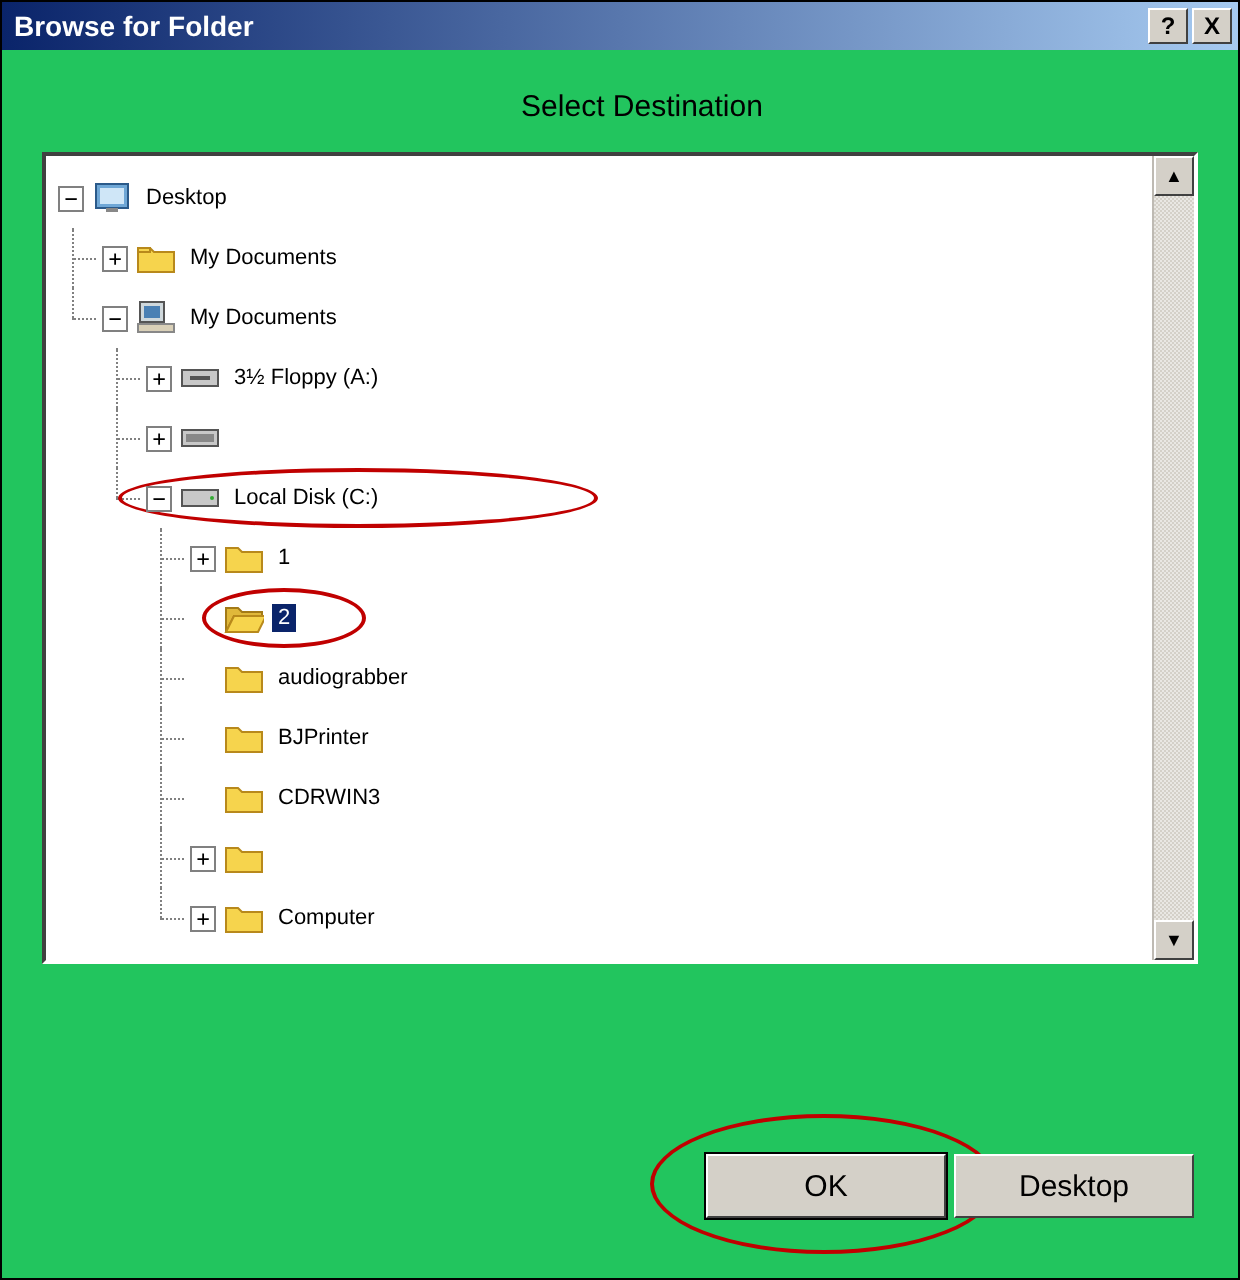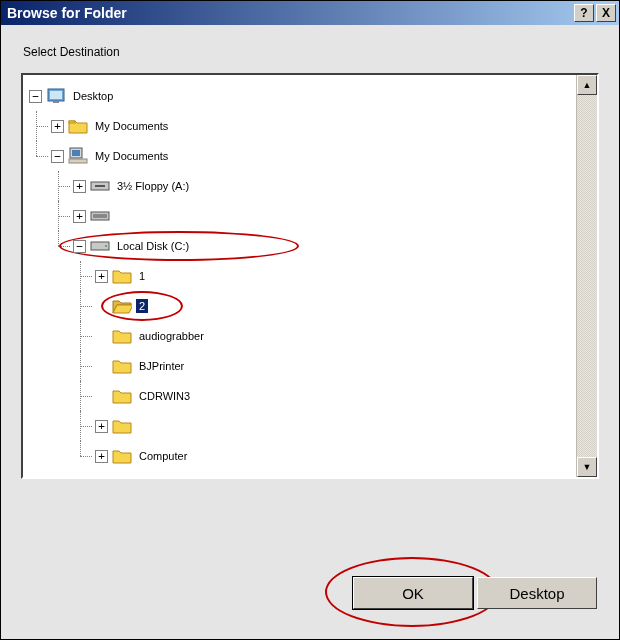--- a/index.html
+++ b/index.html
@@ -9,21 +9,21 @@
     width: 620px;
     height: 640px;
     font-family: Tahoma, "MS Sans Serif", Arial, sans-serif;
     font-size: 13px;
     background: #d4d0c8;
     overflow: hidden;
   }
   .window {
     width: 620px;
     height: 640px;
-    background: #e5e5e5;
+    background: #22c55e;
     border: 1px solid #000;
     position: relative;
   }
   .titlebar {
     height: 24px;
     background: linear-gradient(to right, #0a246a, #a6caf0);
     display: flex;
     align-items: center;
     justify-content: space-between;
     padding: 0 3px 0 6px;
@@ -40,21 +40,22 @@
     border-top: 1px solid #fff;
     border-left: 1px solid #fff;
     border-right: 1px solid #404040;
     border-bottom: 1px solid #404040;
     display: flex; align-items: center; justify-content: center;
     font-size: 12px; font-weight: bold;
     cursor: pointer;
   }
   .prompt {
     padding: 20px 0 14px 22px;
-    font-size: 12px;
+    font-size: 15px;
+    text-align: center;
   }
   .tree-container {
     margin: 0 20px;
     height: 406px;
     background: #fff;
     border-top: 2px solid #404040;
     border-left: 2px solid #404040;
     border-right: 2px solid #fff;
     border-bottom: 2px solid #fff;
     position: relative;

